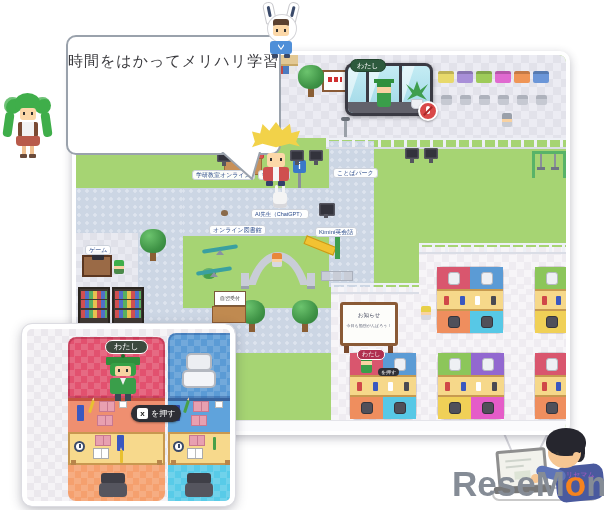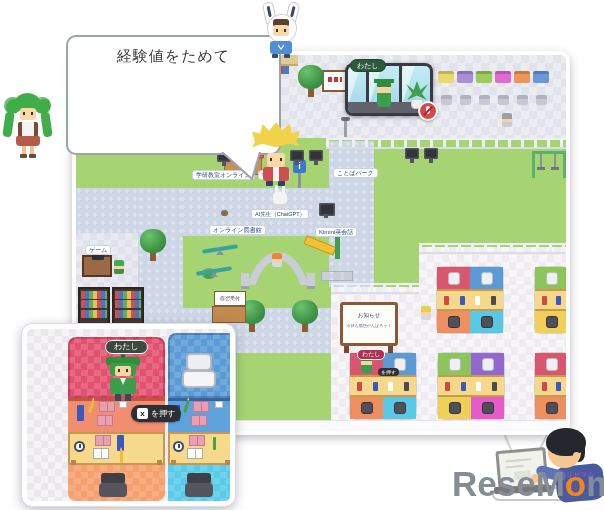--- a/index.html
+++ b/index.html
@@ -496,21 +496,21 @@
           <div class="b-row">
             <div class="b-cell" style="background: rgb(239, 142, 94);">
               <div class="chair-d"></div>
             </div>
           </div>
         </div>
       </div>
   </div>
 
   <div class="bubble">
-    <div>経験値をためて</div>
+    <div style="margin-top:5px">時間をはかってメリハリ学習</div>
   </div>
   <svg class="bubble-tail" width="46" height="30">
     <polygon points="4,0 42,0 34,27" fill="#ffffff"></polygon>
     <path d="M4,0 L34,27 L42,0" fill="none" stroke="#9aa2ac" stroke-width="2" stroke-linejoin="round"></path>
   </svg>
 
   <div class="sprite sp-bunny">
     <div class="bn-ear" style="left:6px;top:0;transform:rotate(-12deg)"></div>
     <div class="bn-ear" style="left:29px;top:0;transform:rotate(14deg)"></div>
     <div class="bn-hood"></div>

